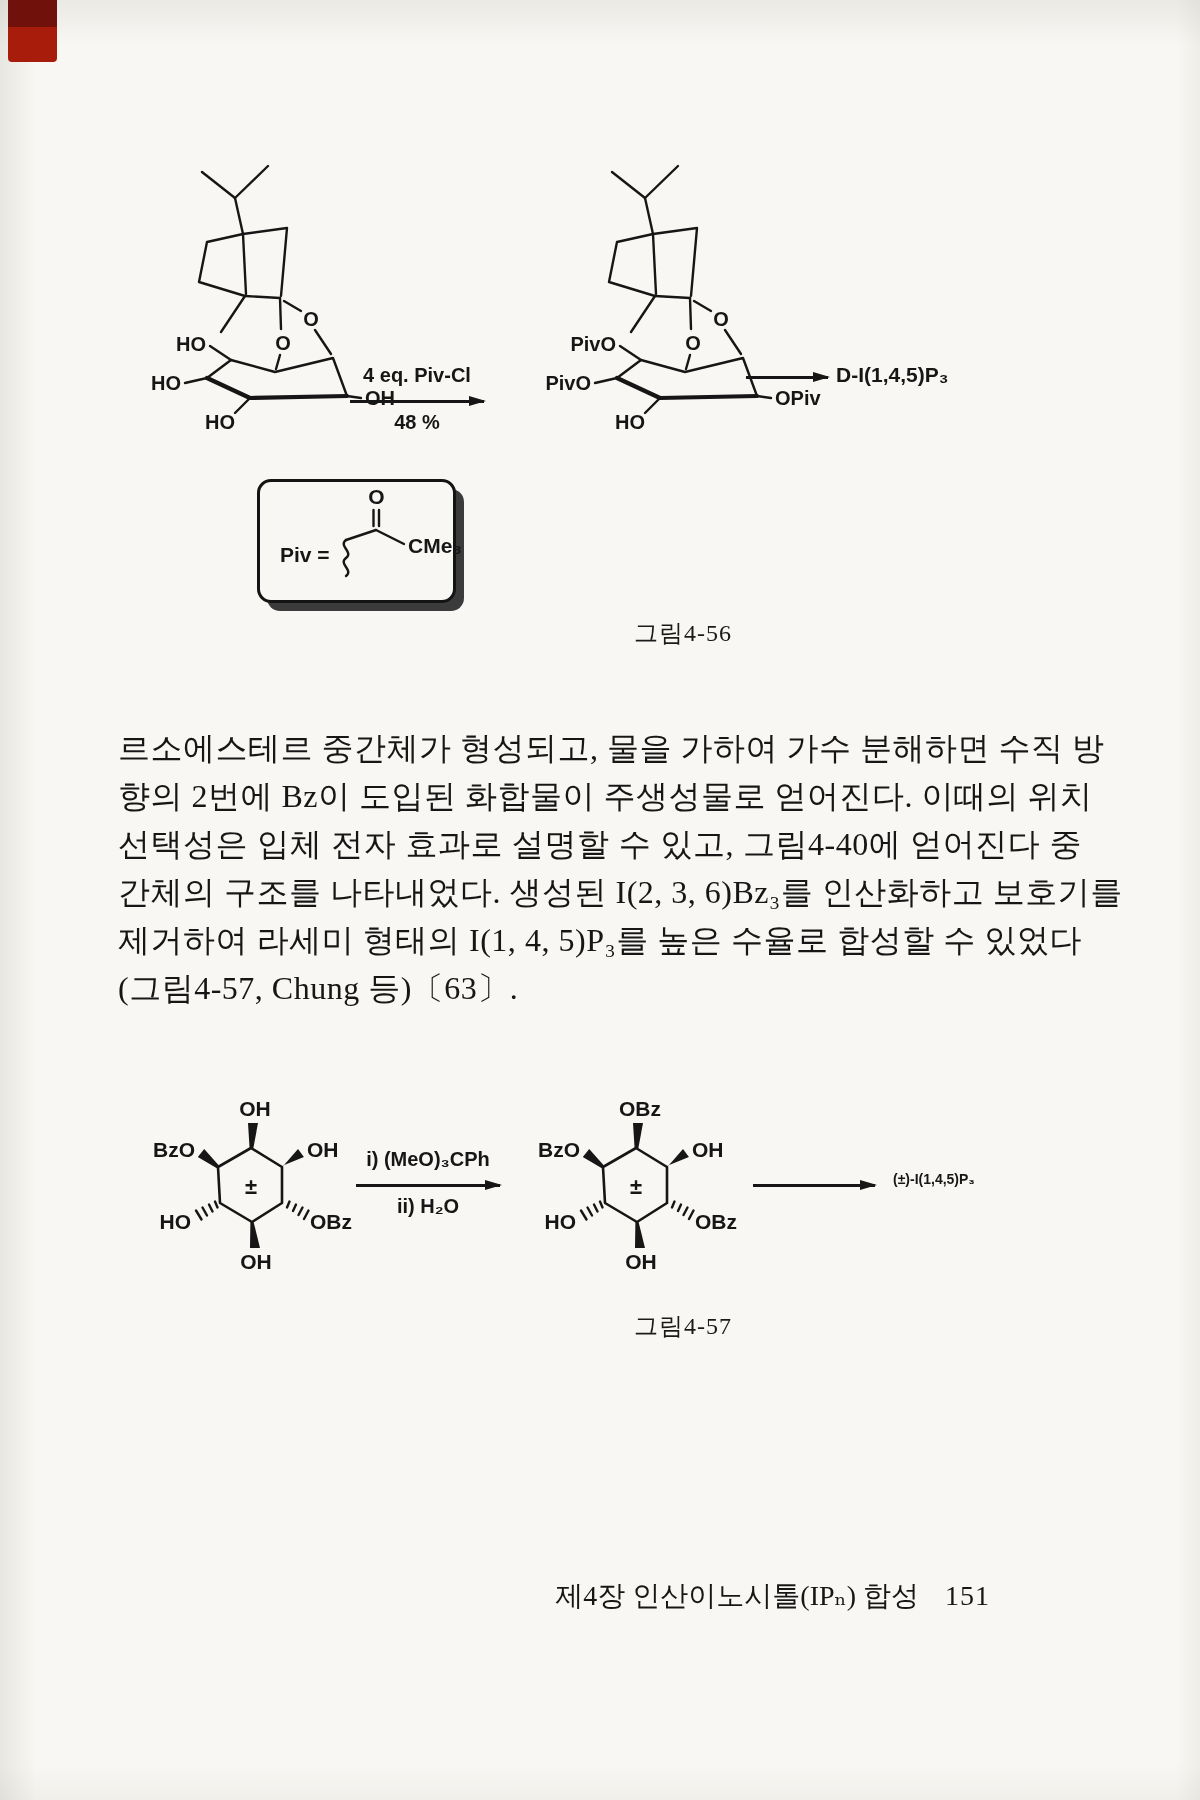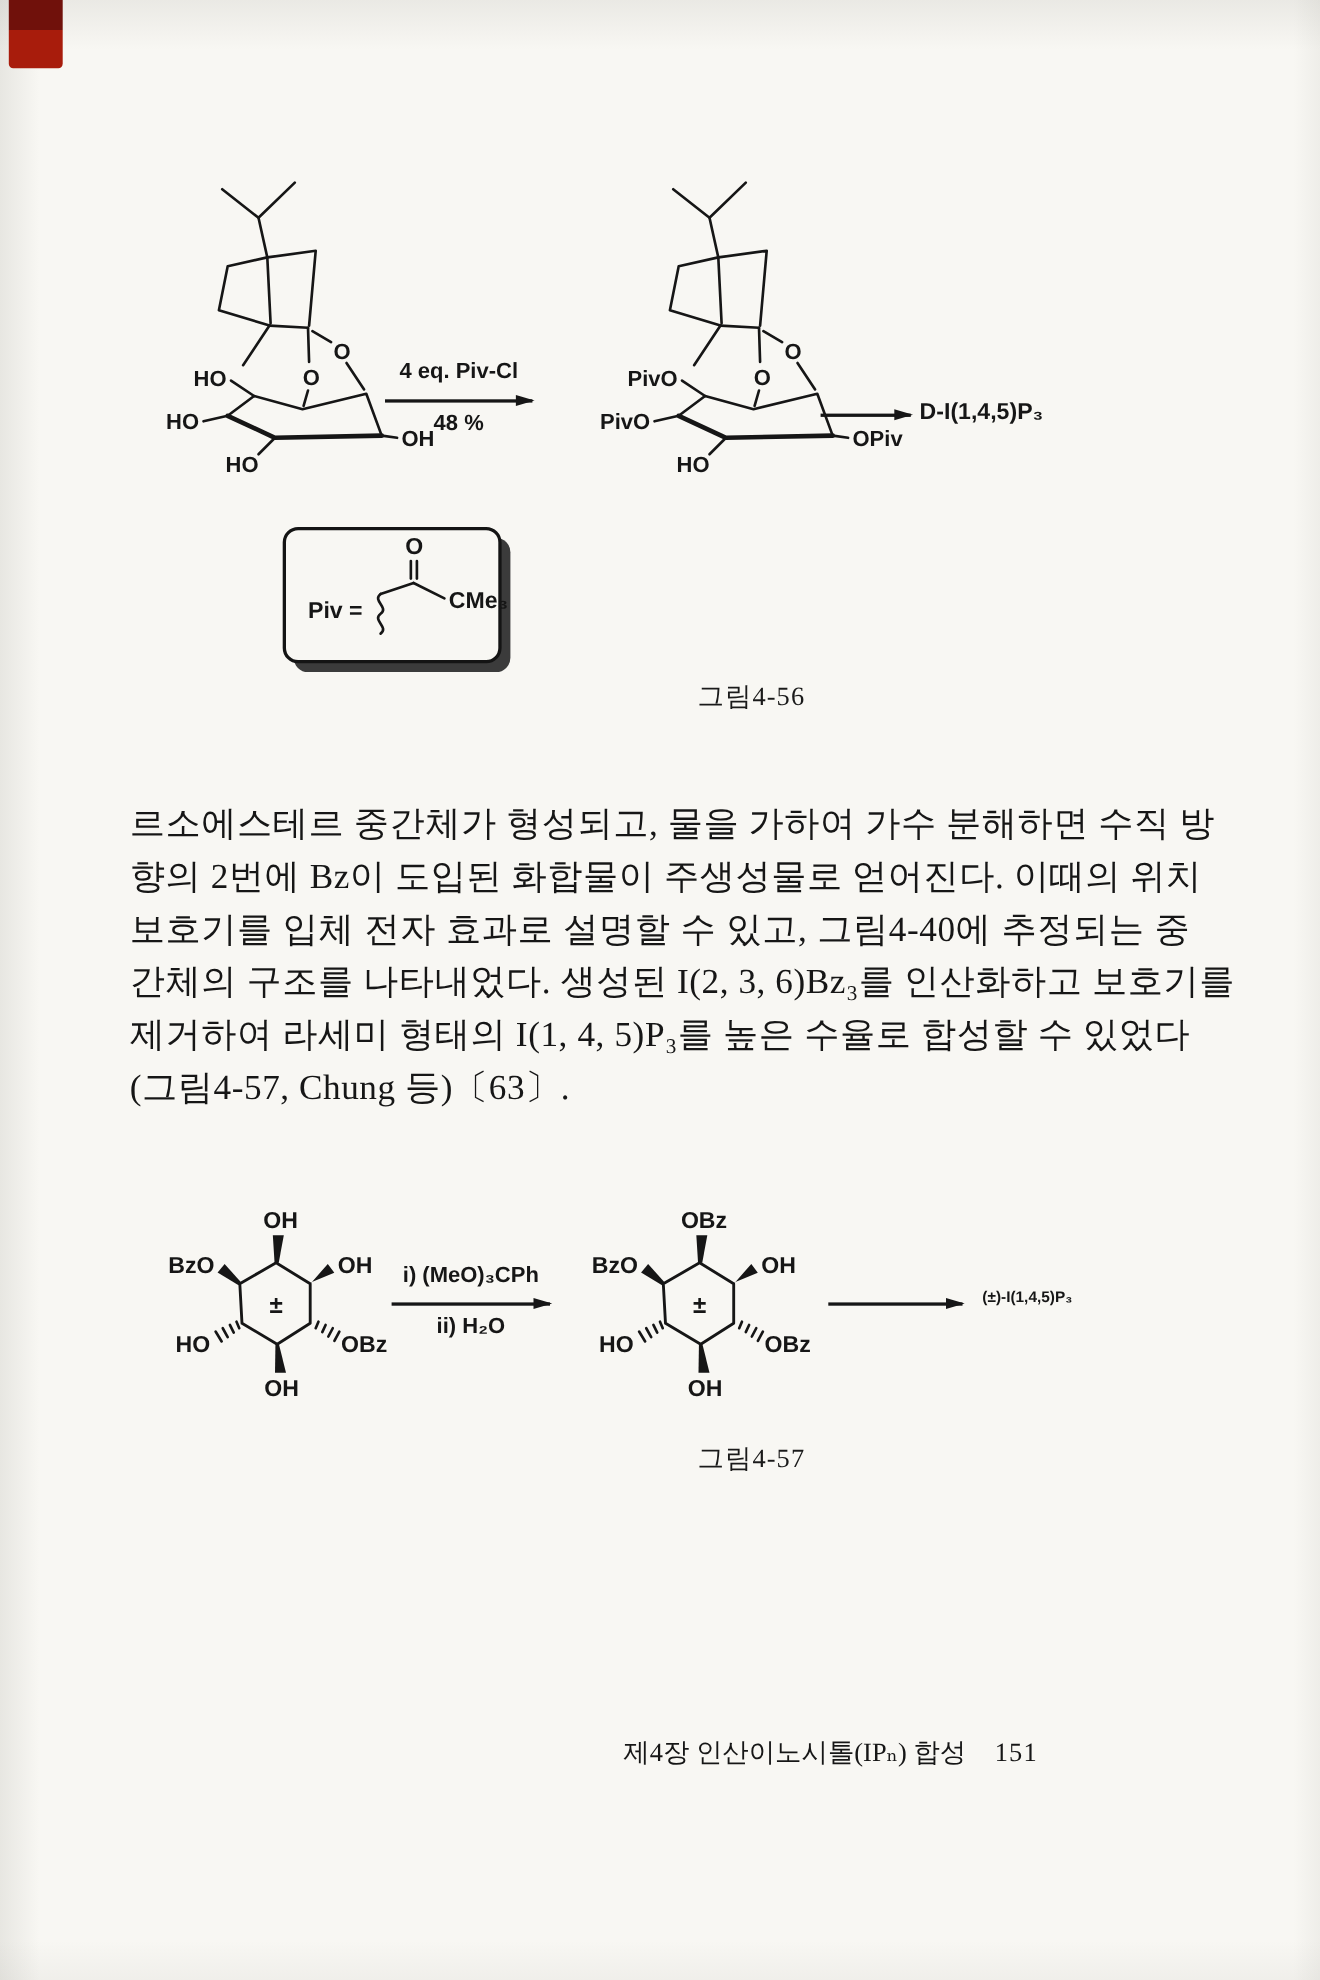--- a/index.html
+++ b/index.html
@@ -67,22 +67,22 @@
     font:400 24px "Liberation Serif","DejaVu Serif",serif;color:#1a1a1a;letter-spacing:1px;
   }
   .paragraph{position:absolute;left:118px;top:724px;width:964px}
   .para-line{
     height:48px;line-height:48px;font-size:32px;letter-spacing:.5px;
     word-break:keep-all;white-space:nowrap;
     text-align:justify;text-align-last:justify;color:#161616;
   }
   .para-line.last{text-align:right;text-align-last:left;white-space:nowrap}
   .footer{
-    position:absolute;left:520px;top:1577px;width:470px;text-align:center;
-    font-size:24px;color:#161616;white-space:nowrap;
+    position:absolute;left:520px;top:1577px;width:470px;text-align:right;
+    font-size:28px;color:#161616;white-space:nowrap;
   }
   .footer .pgnum{margin-left:26px;letter-spacing:1px}
 </style>
 </head>
 <body>
 
 <div class="page-shade"></div>
 <div class="scan-mark"></div>
 
 <section>
@@ -110,21 +110,21 @@
       <path class="bond" d="M252,248 L266,250"></path>
     </g>
     <text class="chem-label" x="188" y="202" text-anchor="middle">O</text>
     <text class="chem-label" x="216" y="178" text-anchor="middle">O</text>
     <text class="chem-label" x="111" y="203" text-anchor="end">HO</text>
     <text class="chem-label" x="86" y="242" text-anchor="end">HO</text>
     <text class="chem-label" x="140" y="281" text-anchor="end">HO</text>
     <text class="chem-label" x="270" y="257" text-anchor="start">OH</text>
   </svg>
 
-  <div class="rxn-arrow abs" style="left:350px;top:327px;width:134px">
+  <div class="rxn-arrow abs" style="left:350px;top:364px;width:134px">
     <span class="rxn-text">4 eq. Piv-Cl</span>
     <div class="arrow-line"></div>
     <span class="rxn-text below">48 %</span>
   </div>
 
   <svg class="abs" style="left:505px;top:148px" width="345" height="288" viewBox="0 0 345 288">
     <g class="bond">
       <path d="M107,24 L140,50 L173,18"></path>
       <path d="M140,50 L148,86"></path>
       <path d="M148,86 L112,94 L104,134 L150,148"></path>
@@ -168,21 +168,21 @@
       <text class="chem-label-2" x="148" y="71" text-anchor="start">CMe₃</text>
     </svg>
   </div>
 
   <div class="caption" style="left:447px;top:617px">그림4-56</div>
 </section>
 
 <section class="paragraph">
   <div class="para-line">르소에스테르 중간체가 형성되고, 물을 가하여 가수 분해하면 수직 방</div>
   <div class="para-line">향의 2번에 Bz이 도입된 화합물이 주생성물로 얻어진다. 이때의 위치</div>
-  <div class="para-line">보호기를 입체 전자 효과로 설명할 수 있고, 그림4-40에 추정되는 중</div>
+  <div class="para-line">선택성은 입체 전자 효과로 설명할 수 있고, 그림4-40에 얻어진다 중</div>
   <div class="para-line">간체의 구조를 나타내었다. 생성된 I(2, 3, 6)Bz₃를 인산화하고 보호기를</div>
   <div class="para-line">제거하여 라세미 형태의 I(1, 4, 5)P₃를 높은 수율로 합성할 수 있었다</div>
   <div class="para-line last">(그림4-57, Chung 등)〔63〕.</div>
 </section>
 
 <section>
 
   <svg class="abs" style="left:105px;top:1085px" width="320" height="205" viewBox="0 0 320 205">
     <polygon class="ring" points="146,63 177,82 177,118 147,137 115,118 113,82"></polygon>
     <text class="hex-center" x="146" y="109" text-anchor="middle">±</text>

